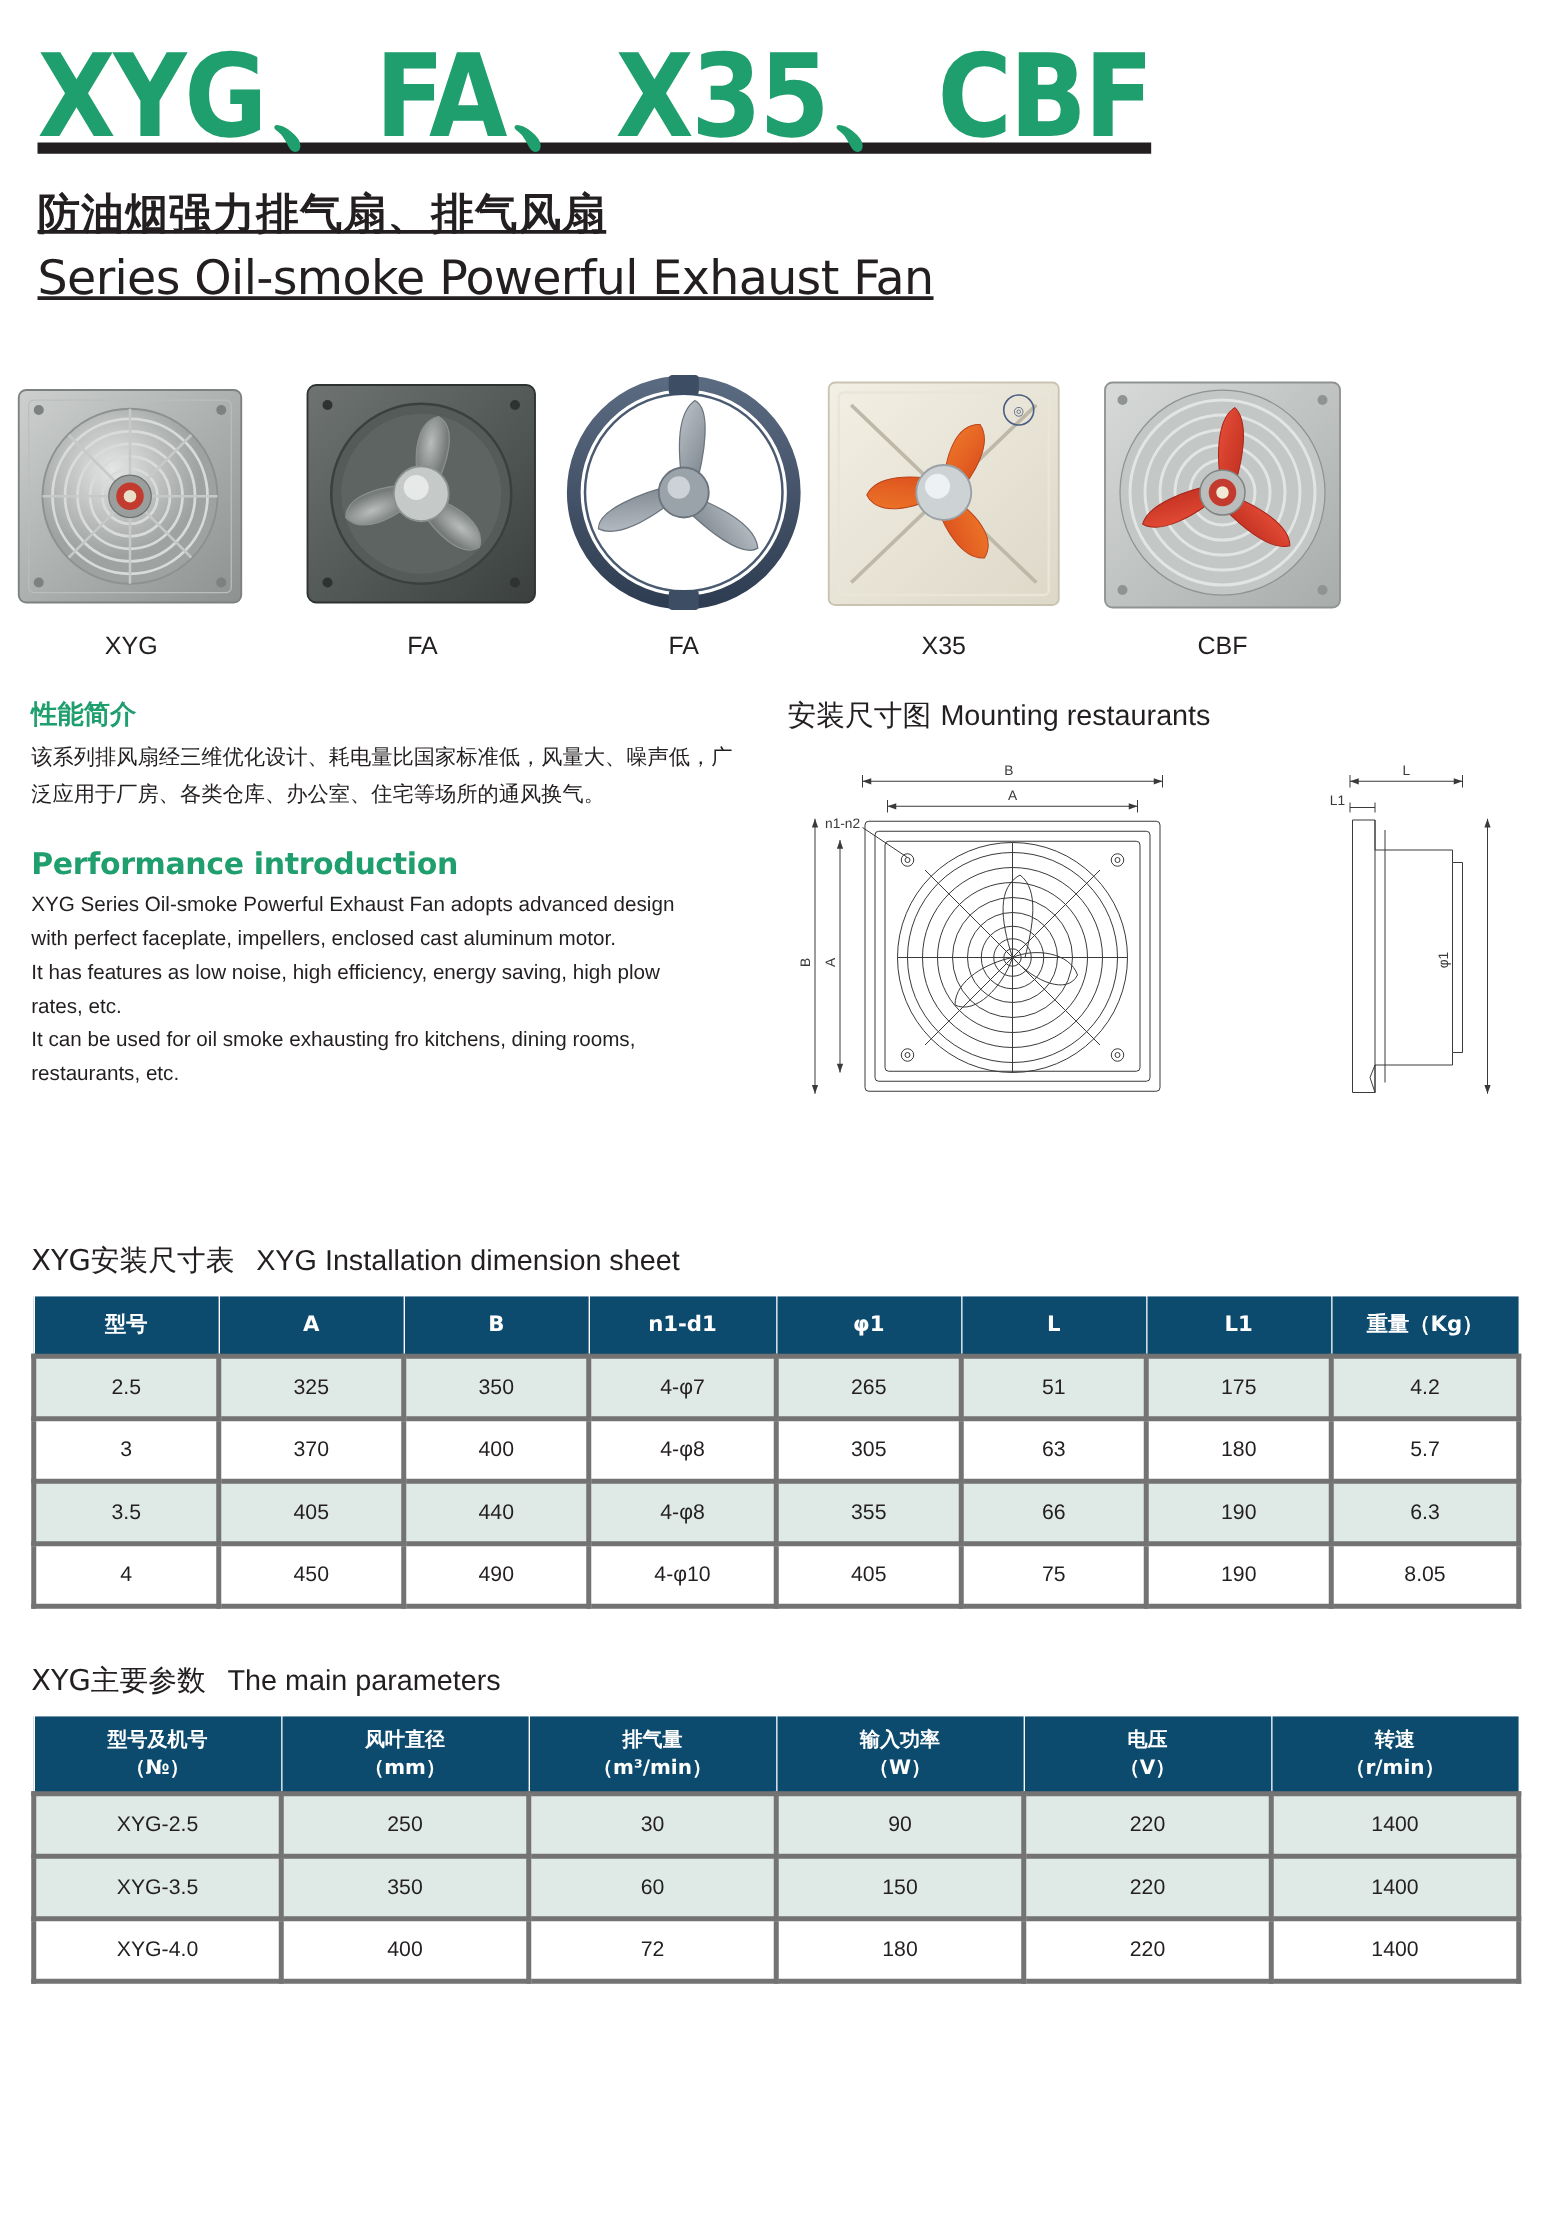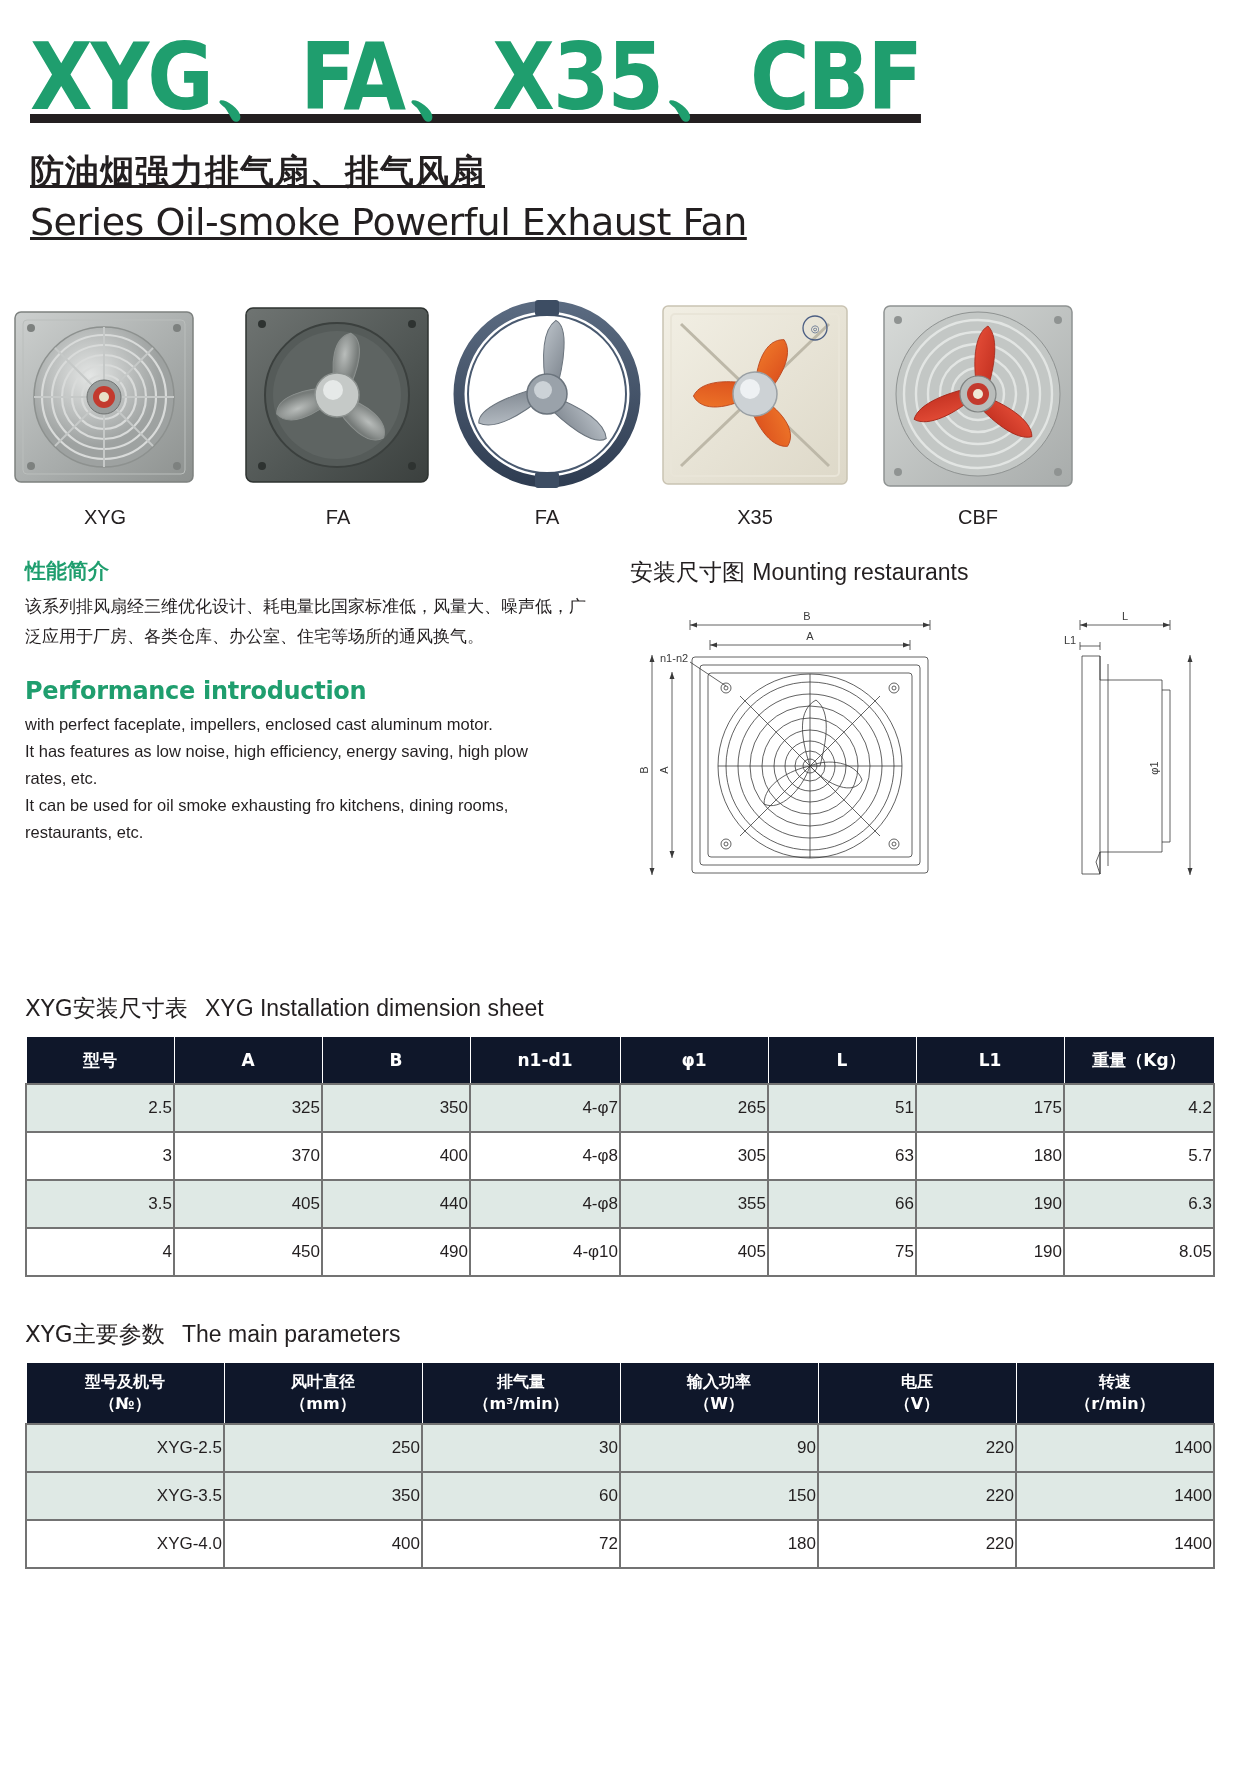--- a/index.html
+++ b/index.html
@@ -152,34 +152,34 @@
     font-family: "Liberation Sans", sans-serif;
     margin-left: 10px;
   }
   table.data {
     border-collapse: collapse;
     width: 1188px;
     margin: 0 0 0 25px;
     table-layout: fixed;
   }
   table.data th {
-    background: #0f172a;
+    background: #0c4a6e;
     color: #ffffff;
     font-family: "DejaVu Sans", sans-serif;
     font-weight: bold;
     font-size: 17px;
     height: 44px;
     border: 1px solid #ffffff;
     text-align: center;
     line-height: 22px;
   }
   table.data td {
     height: 44px;
-    border: 2px solid #737373;
-    text-align: right;
+    border: 4px solid #737373;
+    text-align: center;
     font-size: 17px;
     color: #231f20;
     font-family: "Liberation Sans", sans-serif;
   }
   table.data tr.alt td { background: #dfe9e5; }
   table.data tr.plain td { background: #ffffff; }
   table.data th.two-line {
     height: 58px;
     font-size: 16px;
   }
@@ -382,20 +382,21 @@
     </div>
   </div>
 
   <div class="mid">
 
     <div class="perf">
       <h3>性能简介</h3>
       <div class="cn-body">该系列排风扇经三维优化设计、耗电量比国家标准低，风量大、噪声低，广泛应用于厂房、各类仓库、办公室、住宅等场所的通风换气。</div>
       <h3 class="en">Performance introduction</h3>
       <div class="en-body">
+        <p>XYG Series Oil-smoke Powerful Exhaust Fan adopts advanced design</p>
         <p>with perfect faceplate, impellers, enclosed cast aluminum motor.</p>
         <p>It has features as low noise, high efficiency, energy saving, high plow</p>
         <p>rates, etc.</p>
         <p>It can be used for oil smoke exhausting fro kitchens, dining rooms,</p>
         <p>restaurants, etc.</p>
       </div>
     </div>
 
     <div class="mount">
       <div class="mount-title">

